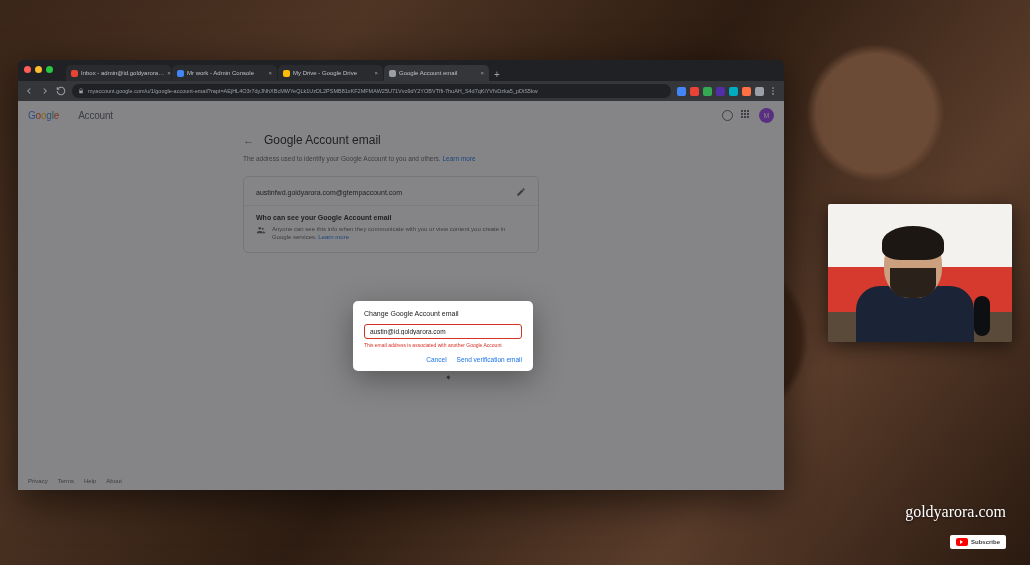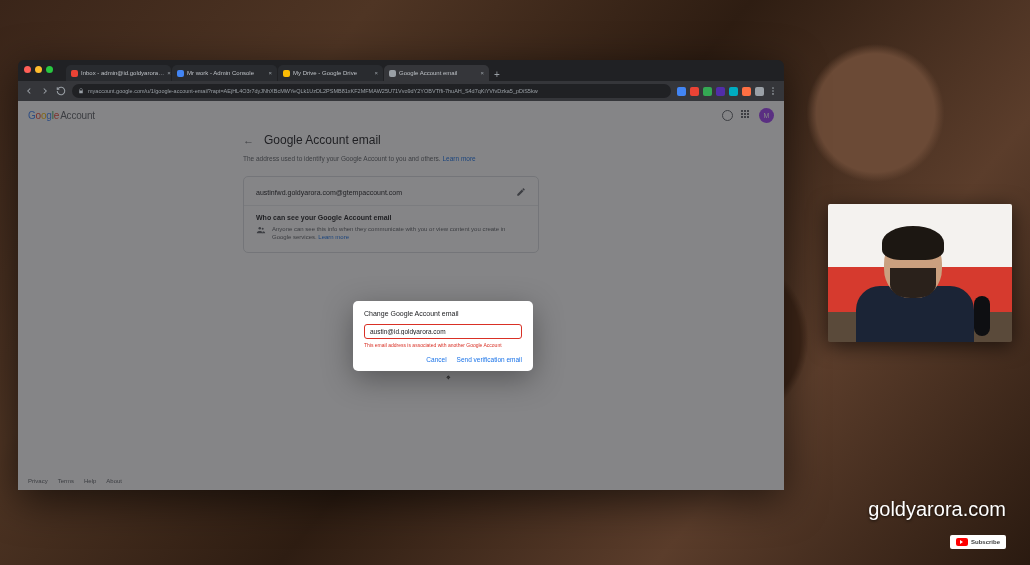--- a/index.html
+++ b/index.html
@@ -36,21 +36,21 @@
   .omnibox .lock{width:6px;height:6px}
   .ext{display:flex;gap:4px;align-items:center}
   .ext span{width:9px;height:9px;border-radius:2px}
   
   .page{position:absolute;left:0;top:41px;right:0;bottom:0;background:#fff}
   .page-inner{position:absolute;inset:0;color:#202124}
   
   .ga-header{height:28px;display:flex;align-items:center;padding:0 10px;justify-content:space-between;border-bottom:0;}
   .ga-logo{font-size:10px;font-weight:400;letter-spacing:-.2px}
   .ga-logo .g1{color:#4285F4}.ga-logo .g2{color:#EA4335}.ga-logo .g3{color:#FBBC05}.ga-logo .g4{color:#4285F4}.ga-logo .g5{color:#34A853}.ga-logo .g6{color:#EA4335}
-  .ga-logo .acct{color:#5f6368;margin-left:1px}
+  .ga-logo .acct{color:#5f6368;margin-left:19px}
   .ga-right{display:flex;align-items:center;gap:8px}
   .ga-right .circ{width:9px;height:9px;border:1px solid #5f6368;border-radius:50%}
   .ga-right .grid{width:10px;height:10px;display:grid;grid-template-columns:repeat(3,2px);grid-template-rows:repeat(3,2px);gap:1px}
   .ga-right .grid i{background:#5f6368}
   .avatar{width:15px;height:15px;border-radius:50%;background:#a142f4;color:#fff;font-size:7px;display:flex;align-items:center;justify-content:center}
   .ga-body{padding:0 0 0 225px}
   .ga-title-row{display:flex;align-items:center;gap:10px;padding-top:4px}
   .back-arrow{color:#5f6368;font-size:11px}
   .ga-title{font-size:12px;color:#202124}
   .ga-sub{font-size:6.5px;color:#5f6368;margin-top:8px}
@@ -79,21 +79,21 @@
   
   .webcam{position:absolute;right:18px;top:204px;width:184px;height:138px;border-radius:2px;overflow:hidden;box-shadow:0 4px 20px rgba(0,0,0,.6);
     background:linear-gradient(#f4f2ef 0 46%, #d63a2e 46% 78%, #5a4a3a 78% 100%);}
   .person{position:absolute;left:26px;top:22px;width:120px;height:116px}
   .head{position:absolute;left:30px;top:6px;width:58px;height:66px;border-radius:48% 48% 44% 44%;background:#caa07f}
   .hair{position:absolute;left:28px;top:0;width:62px;height:34px;border-radius:50% 50% 30% 30%;background:#1c1712}
   .beard{position:absolute;left:36px;top:42px;width:46px;height:30px;border-radius:0 0 44% 44%;background:#2a211b}
   .torso{position:absolute;left:2px;top:60px;width:118px;height:60px;border-radius:24px 24px 0 0;background:#1b2436}
   .mic{position:absolute;right:22px;bottom:6px;width:16px;height:40px;background:#0e0f12;border-radius:8px}
   
-  .watermark{position:absolute;right:24px;bottom:44px;color:#fff;font-family:Liberation Sans, sans-serif;font-size:20px;text-shadow:0 1px 3px rgba(0,0,0,.7)}
+  .watermark{position:absolute;right:24px;bottom:44px;color:#fff;font-family:Liberation Serif, serif;font-size:16px;text-shadow:0 1px 3px rgba(0,0,0,.7)}
   .subscribe{position:absolute;right:24px;bottom:16px;width:56px;height:14px;background:#fff;border-radius:2px;display:flex;align-items:center;justify-content:center;gap:3px;font-size:6px;font-weight:700;color:#404040}
   .subscribe .yt{width:12px;height:8px;background:#ff0000;border-radius:2px;position:relative}
   .subscribe .yt::after{content:"";position:absolute;left:4px;top:2px;border-left:3px solid #fff;border-top:2px solid transparent;border-bottom:2px solid transparent}
   svg{display:block}
 </style>
 </head>
 <body>
 
 <div class="desktop">
 

